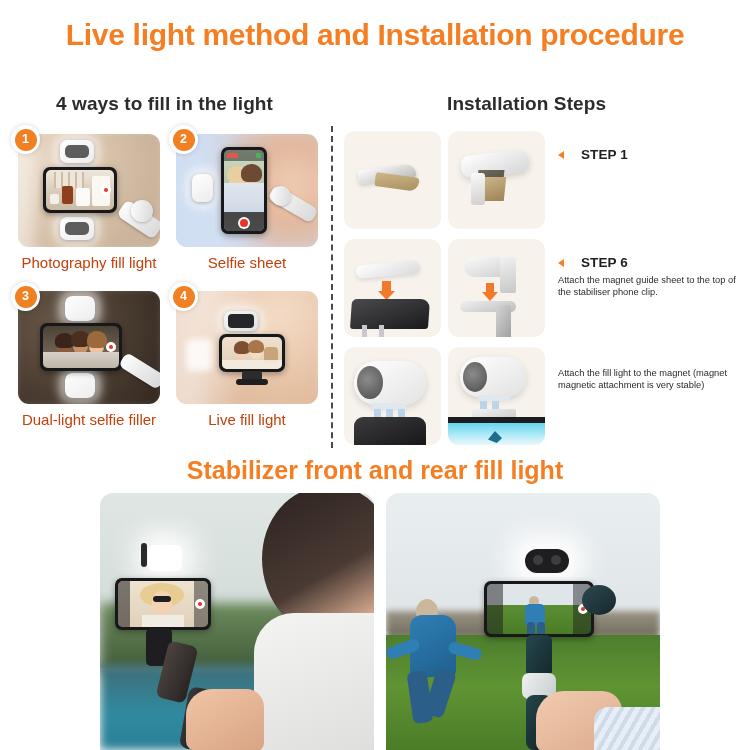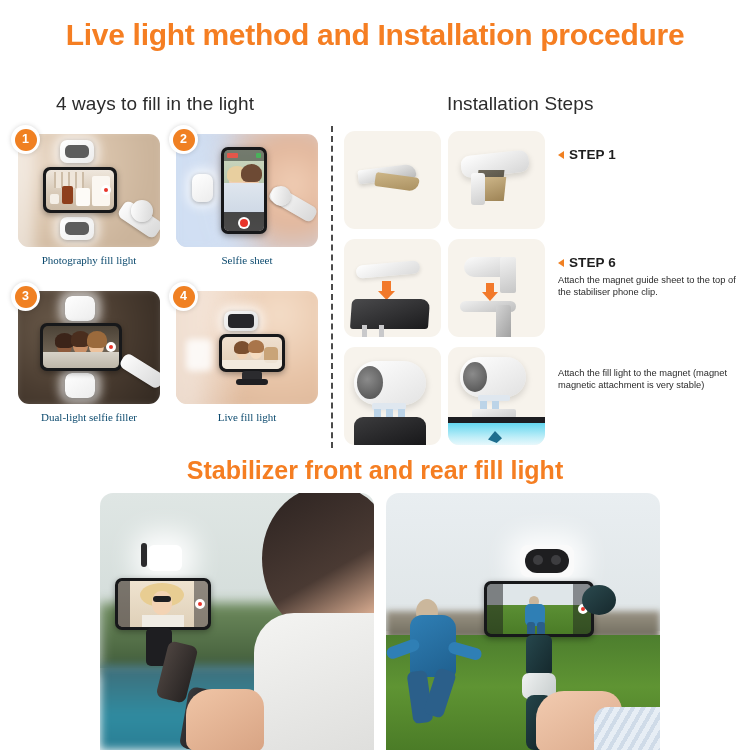--- a/index.html
+++ b/index.html
@@ -18,21 +18,21 @@
     text-align:center;
     font-size:30px;font-weight:bold;
     color:#f57e22;
     letter-spacing:-0.3px;
     white-space:nowrap;
   }
 
   
   .sub-heading{
     position:absolute;
-    font-size:19px;color:#2c2c2c;font-weight:400;
+    font-size:19px;color:#2c2c2c;font-weight:700;
     letter-spacing:0.1px;
   }
   #h-ways{left:56px;top:93px;}
   #h-steps{left:447px;top:93px;}
 
   
   .divider{
     position:absolute;left:331px;top:126px;
     width:0;height:322px;
     border-left:2px dashed #4a4a4a;
@@ -50,24 +50,23 @@
   .way-cell{position:relative;}
   .way-photo{
     position:relative;
     width:142px;height:113px;
     border-radius:11px;
     overflow:hidden;
   }
   .way-caption{
     margin-top:7px;
     text-align:center;
-    font-size:11px;
-    color:#0c4a6e;
+    font-size:15px;
+    color:#c2410c;
     white-space:nowrap;
-    font-family:Liberation Serif, serif;
   }
   .badge{
     position:absolute;left:-7px;top:-9px;
     width:29px;height:29px;border-radius:50%;
     background:#ffffff;
     box-shadow:0 0 5px rgba(0,0,0,0.16);
     z-index:6;
     display:flex;align-items:center;justify-content:center;
   }
   .badge i{
@@ -129,21 +128,21 @@
     border-radius:11px;
     background:#f7f3ec;
     overflow:hidden;
   }
   .thumb.a{left:0;}
   .thumb.b{left:104px;}
   .step-text{
     position:absolute;left:214px;top:16px;width:190px;
   }
   .step-title{
-    display:flex;align-items:center;gap:5px;
+    display:flex;align-items:center;gap:17px;
     font-size:13.5px;font-weight:bold;color:#1e1e1e;
     letter-spacing:.1px;
   }
   .tri{
     width:0;height:0;
     border-top:4.5px solid transparent;
     border-bottom:4.5px solid transparent;
     border-right:6px solid #f08022;
     flex:none;
   }

